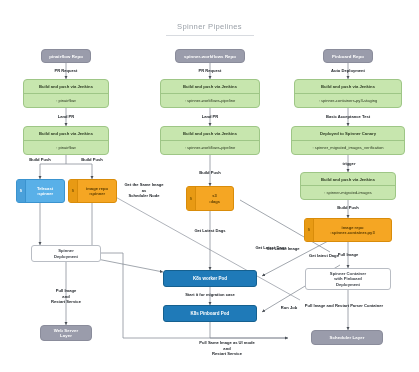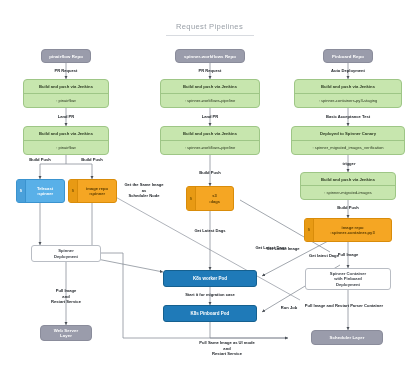--- a/index.html
+++ b/index.html
@@ -49,21 +49,21 @@
 
   #title{position:absolute;left:0;top:22px;width:419px;text-align:center;
          font-size:7.6px;color:#9aa0a8;letter-spacing:.35px;}
   #title-rule{position:absolute;left:166px;top:35px;width:88px;height:1px;background:#d8dbe0;}
 </style>
 </head>
 <body>
 
 <div id="canvas">
 
-  <div id="title">Request Pipelines</div>
+  <div id="title">Spinner Pipelines</div>
   <div id="title-rule"></div>
 
   <svg class="edges" viewBox="0 0 419 372">
     <defs>
       <marker id="ah" markerWidth="5" markerHeight="5" refX="4" refY="2" orient="auto">
         <path d="M0,0 L4,2 L0,4 z" fill="#4a4f56"></path>
       </marker>
       <marker id="ahl" markerWidth="5" markerHeight="5" refX="4" refY="2" orient="auto">
         <path d="M0,0 L4,2 L0,4 z" fill="#6b7078"></path>
       </marker>

